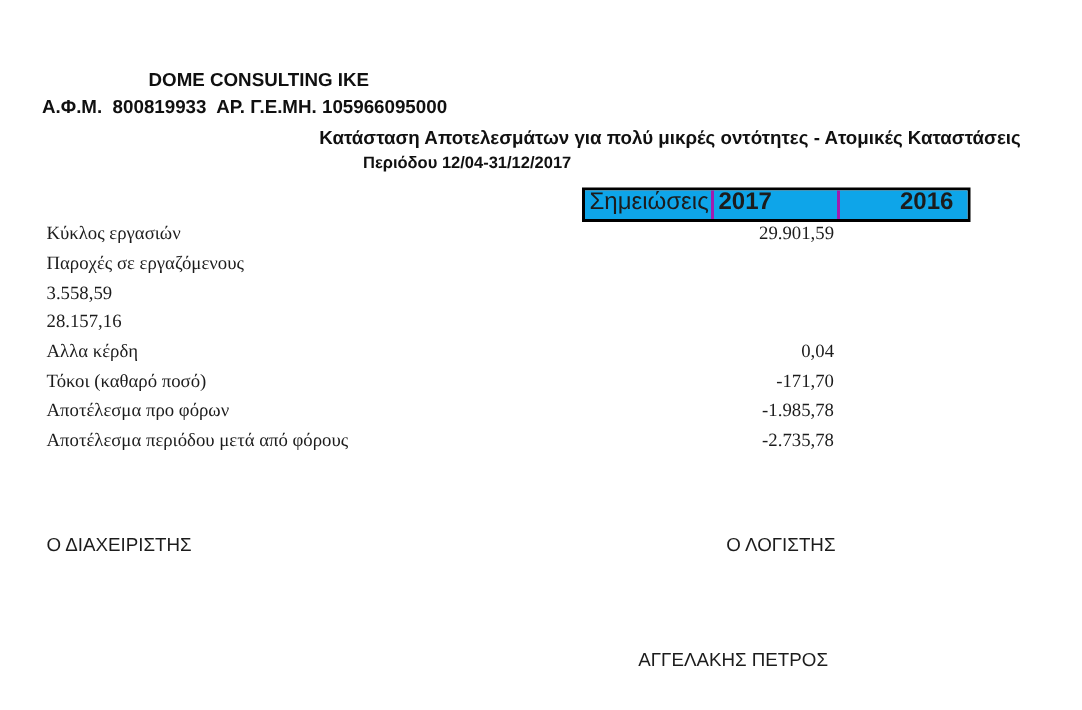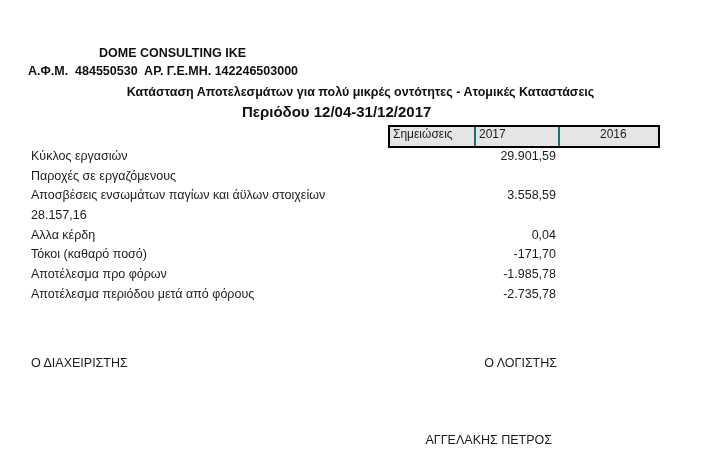--- a/index.html
+++ b/index.html
@@ -27,56 +27,57 @@
     position: absolute;
     left: 28px; top: 64px;
     font-size: 12.5px;
     white-space: pre;
   }
   .statement-title {
     position: absolute;
     left: 50%; top: 85px;
     transform: translateX(-50%);
     width: 640px;
-    text-align: center;
+    text-align: right;
     font-size: 12.5px;
     white-space: nowrap;
   }
   .period-title {
     position: absolute;
     left: 242px; top: 103px;
-    font-size: 15px;
+    font-size: 11px;
   }
 
   .header-row {
     position: absolute;
     left: 388px; top: 125px;
     height: 19px;
     display: flex;
     border: 2px solid #000000;
     box-sizing: content-box;
   }
   .header-cell {
     box-sizing: border-box;
-    background: #e5e5e5;
-    font-size: 12px;
+    background: #0ea5e9;
+    font-size: 16px;
     line-height: 15px;
     padding: 0 0 0 3px;
     overflow: hidden;
     white-space: nowrap;
   }
-  .header-cell + .header-cell { border-left: 2px solid #0f766e; }
+  .header-cell + .header-cell { border-left: 2px solid #a21caf; font-weight: bold; }
   .hc-notes { width: 84px; }
   .hc-2017  { width: 84px; }
-  .hc-2016  { width: 100px; padding-left: 40px; }
+  .hc-2016  { width: 87px; padding-left: 40px; }
 
   .rows {
     position: absolute;
     left: 31px; top: 146px;
     width: 525px;
+    font-family: Liberation Serif, serif;
   }
   .trow {
     display: flex;
     justify-content: space-between;
     align-items: center;
     height: 19.7px;
     font-size: 12.5px;
   }
   .trow .lbl { white-space: nowrap; }
   .trow .val { white-space: nowrap; text-align: left; }
@@ -85,41 +86,40 @@
   .sig-role-right { position: absolute; right: 164px; top: 356px; font-size: 12.5px; }
   .sig-name-left  { position: absolute; left: 31px;  top: 433px; font-size: 12.5px; }
   .sig-name-right { position: absolute; right: 169px; top: 433px; font-size: 12.5px; }
 </style>
 </head>
 <body>
 
 <div class="doc">
 
   <div class="company-name bold">DOME CONSULTING IKE</div>
-  <div class="tax-line bold">Α.Φ.Μ.  484550530  ΑΡ. Γ.Ε.ΜΗ. 142246503000</div>
+  <div class="tax-line bold">Α.Φ.Μ.  800819933  ΑΡ. Γ.Ε.ΜΗ. 105966095000</div>
   <div class="statement-title bold">Κατάσταση Αποτελεσμάτων για πολύ μικρές οντότητες - Ατομικές Καταστάσεις</div>
   <div class="period-title bold">Περιόδου 12/04-31/12/2017</div>
 
   <div class="header-row">
     <div class="header-cell hc-notes">Σημειώσεις</div>
     <div class="header-cell hc-2017">2017</div>
     <div class="header-cell hc-2016">2016</div>
   </div>
 
   <div class="rows">
     <div class="trow">
       <span class="lbl">Κύκλος εργασιών</span>
       <span class="val">29.901,59</span>
     </div>
     <div class="trow">
       <span class="lbl">Παροχές σε εργαζόμενους</span>
       <span class="val"></span>
     </div>
     <div class="trow">
-      <span class="lbl">Αποσβέσεις ενσωμάτων παγίων και άϋλων στοιχείων</span>
       <span class="val">3.558,59</span>
     </div>
     <div class="trow">
       <span class="val">28.157,16</span>
     </div>
     <div class="trow">
       <span class="lbl">Αλλα κέρδη</span>
       <span class="val">0,04</span>
     </div>
     <div class="trow">

